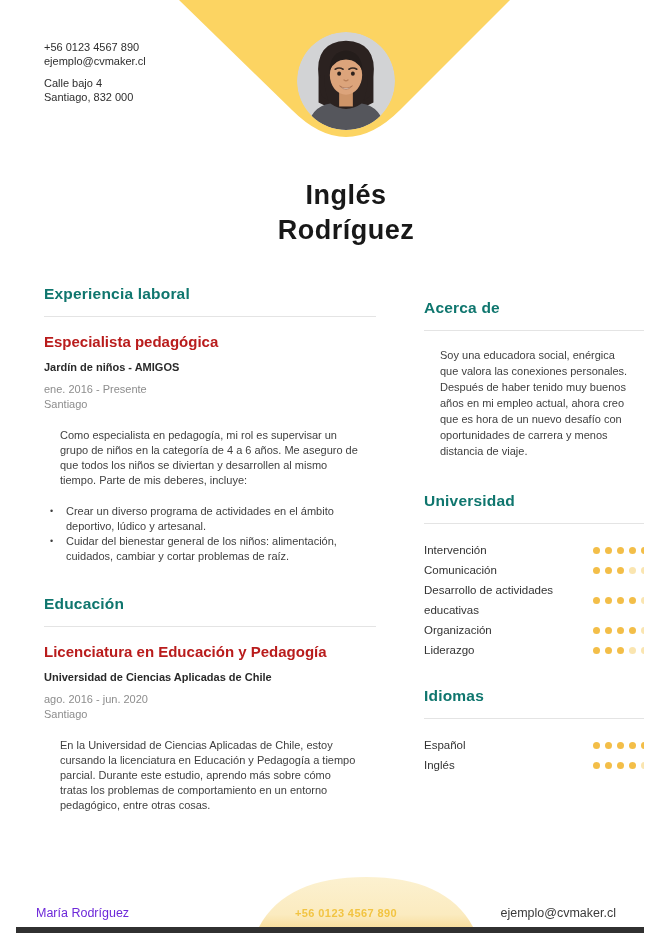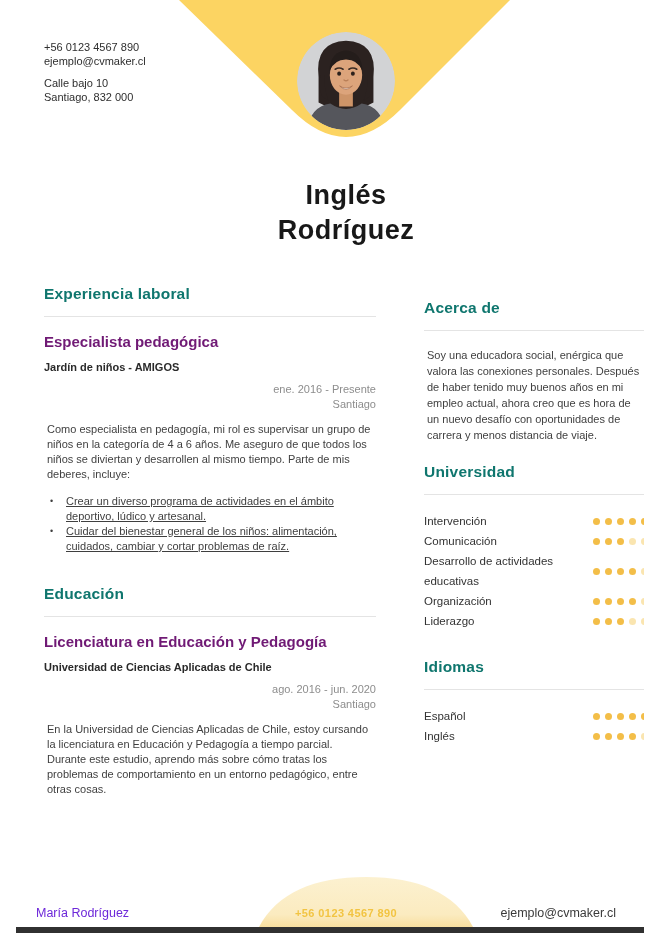--- a/index.html
+++ b/index.html
@@ -22,25 +22,25 @@
     font-size:27px;line-height:35px;font-weight:800;color:#181818;letter-spacing:.5px;
   }
   
   .col-left{position:absolute;top:285px;left:28px;width:332px;}
   .col-right{position:absolute;top:299px;left:408px;width:224px;}
   .sec-title{
     font-size:15.5px;font-weight:800;color:#0f766e;letter-spacing:.2px;
     margin:0 0 13px 0;
   }
   .divider{border:none;border-top:1px solid #e4e4e4;margin:0 0 16px 0;}
-  .job-title{font-size:15px;font-weight:700;color:#701a75;margin:0 0 11px 0;}
+  .job-title{font-size:15px;font-weight:700;color:#b91c1c;margin:0 0 11px 0;}
   .org-line{font-size:11px;font-weight:700;color:#2a2a2a;margin:0 0 9px 0;}
-  .meta{font-size:11px;line-height:15px;color:#8d8d8d;margin:0 0 10px 0;text-align:right;}
-  .body-text{font-size:11px;line-height:15px;color:#3f3f3f;margin:3px;}
-  ul.bullets{margin:12px 0 0 0;padding:0;list-style:none;text-decoration:underline;}
+  .meta{font-size:11px;line-height:15px;color:#8d8d8d;margin:0 0 10px 0;}
+  .body-text{font-size:11px;line-height:15px;color:#3f3f3f;margin:16px;}
+  ul.bullets{margin:12px 0 0 0;padding:0;list-style:none;}
   ul.bullets li{
     font-size:11px;line-height:15px;color:#3f3f3f;
     padding-left:22px;position:relative;
   }
   ul.bullets li::before{
     content:"•";position:absolute;left:6px;top:0;font-size:9px;color:#3f3f3f;
   }
   .sec-space{height:31px;}
   .sec-space-sm{height:17px;}
   .sec-space-md{height:27px;}
@@ -98,21 +98,21 @@
         <path d="M24 44 q-3 14 2 22 l6 4 q-5 -14 -4 -26 Z" fill="#2b2220"></path>
         <path d="M76 44 q3 14 -2 22 l-6 4 q5 -14 4 -26 Z" fill="#2b2220"></path>
       </g>
     </svg>
   </div>
 
   <div class="contact">
     <div>+56 0123 4567 890</div>
     <div>ejemplo@cvmaker.cl</div>
     <div class="gap"></div>
-    <div>Calle bajo 10</div>
+    <div>Calle bajo 4</div>
     <div>Santiago, 832 000</div>
   </div>
 
   <div class="name-block">
     <div>Inglés</div>
     <div>Rodríguez</div>
   </div>
 
   <div class="col-left">
 

